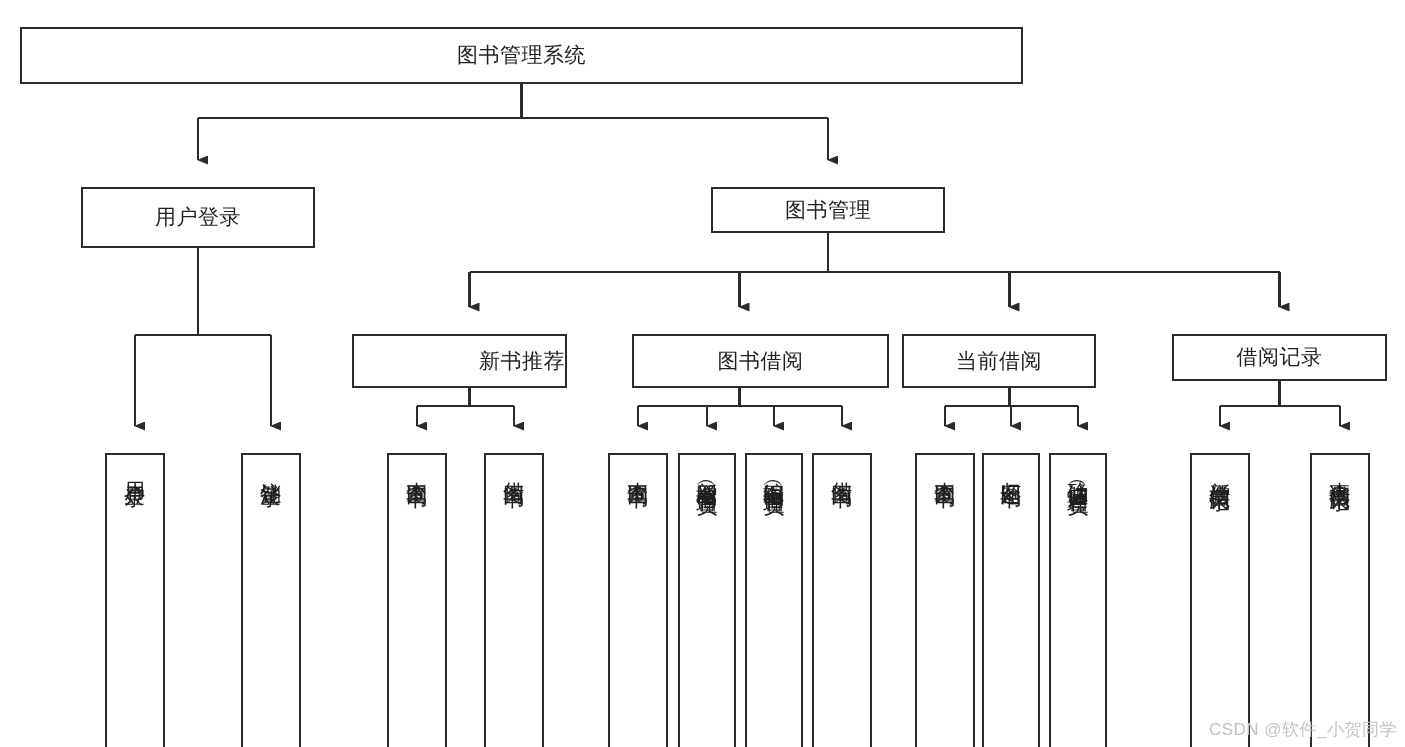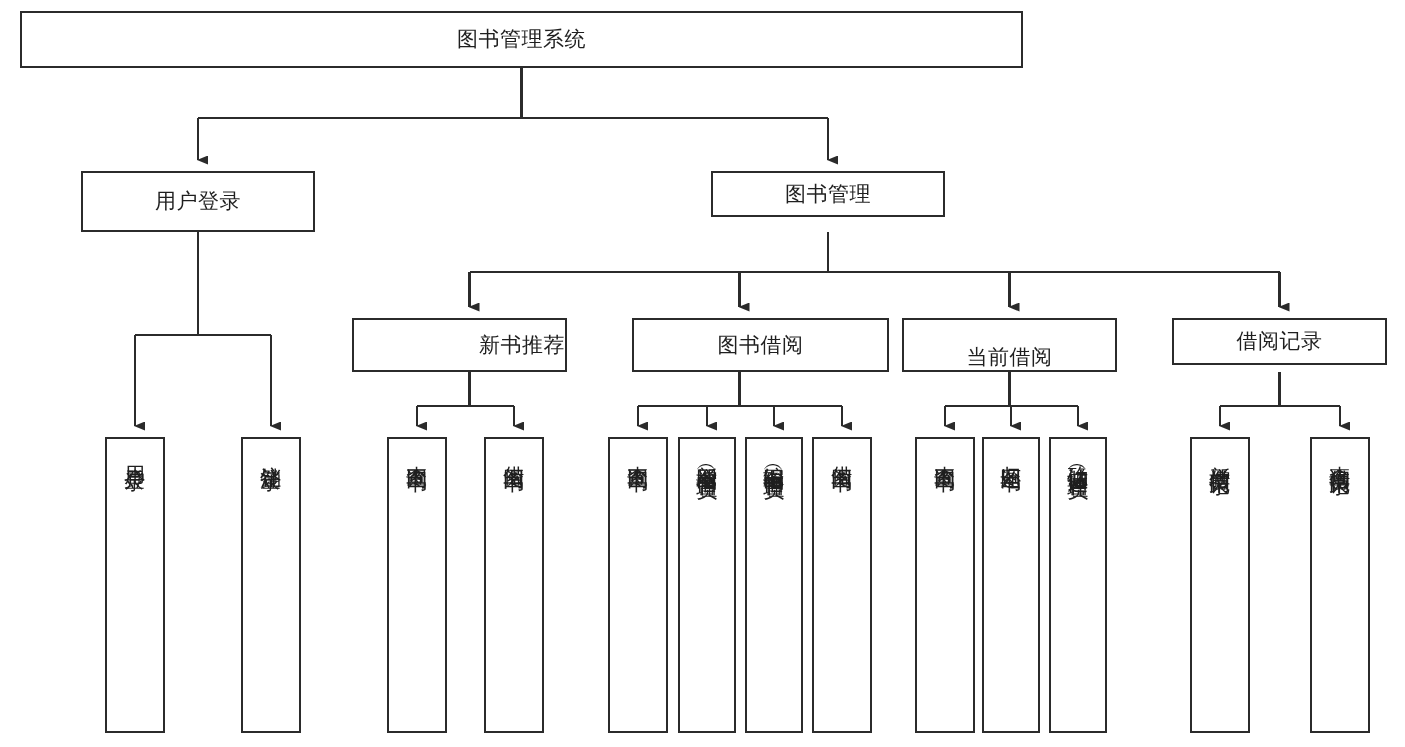--- a/index.html
+++ b/index.html
@@ -28,20 +28,21 @@
   .node {
     position: absolute;
     box-sizing: border-box;
     background: #ffffff;
     border: 2px solid #2b2b2b;
     display: flex;
     align-items: center;
     justify-content: center;
     color: #1f1f1f;
     z-index: 2;
+    margin-top: 16px;
   }
   .node .lbl {
     display: block;
     text-align: center;
     line-height: 1.18;
     letter-spacing: 0.5px;
   }
   .node.h .lbl {
     font-size: 21px;
   }
@@ -126,21 +127,21 @@
       </div>
       <div class="node h" style="left: 711px; top: 171px; width: 234px; height: 46px;">
         <span class="lbl">图书管理</span>
       </div>
       <div class="node h" style="left: 352px; top: 318px; width: 215px; height: 54px; justify-content: flex-end;">
         <span class="lbl">新书推荐</span>
       </div>
       <div class="node h" style="left: 632px; top: 318px; width: 257px; height: 54px;">
         <span class="lbl">图书借阅</span>
       </div>
-      <div class="node h" style="left: 902px; top: 318px; width: 215px; height: 54px; align-items: flex-end;">
+      <div class="node h" style="left: 902px; top: 318px; width: 194px; height: 54px;">
         <span class="lbl">当前借阅</span>
       </div>
       <div class="node h" style="left: 1172px; top: 318px; width: 215px; height: 47px;">
         <span class="lbl">借阅记录</span>
       </div>
       <div class="node v" style="left: 105px; top: 437px; width: 60px; height: 296px;">
         <span class="lbl">用户登录</span>
       </div>
       <div class="node v" style="left: 241px; top: 437px; width: 60px; height: 296px;">
         <span class="lbl">注销登录</span>
@@ -173,13 +174,14 @@
         <span class="lbl">确认归还（管理员）</span>
       </div>
       <div class="node v" style="left: 1190px; top: 437px; width: 60px; height: 296px;">
         <span class="lbl">新增借阅记录</span>
       </div>
       <div class="node v" style="left: 1310px; top: 437px; width: 60px; height: 296px;">
         <span class="lbl">查询借阅记录</span>
       </div>
     </div>
 
+  <div id="watermark">CSDN @软件_小贺同学</div>
 </div>
 
 </body></html>

